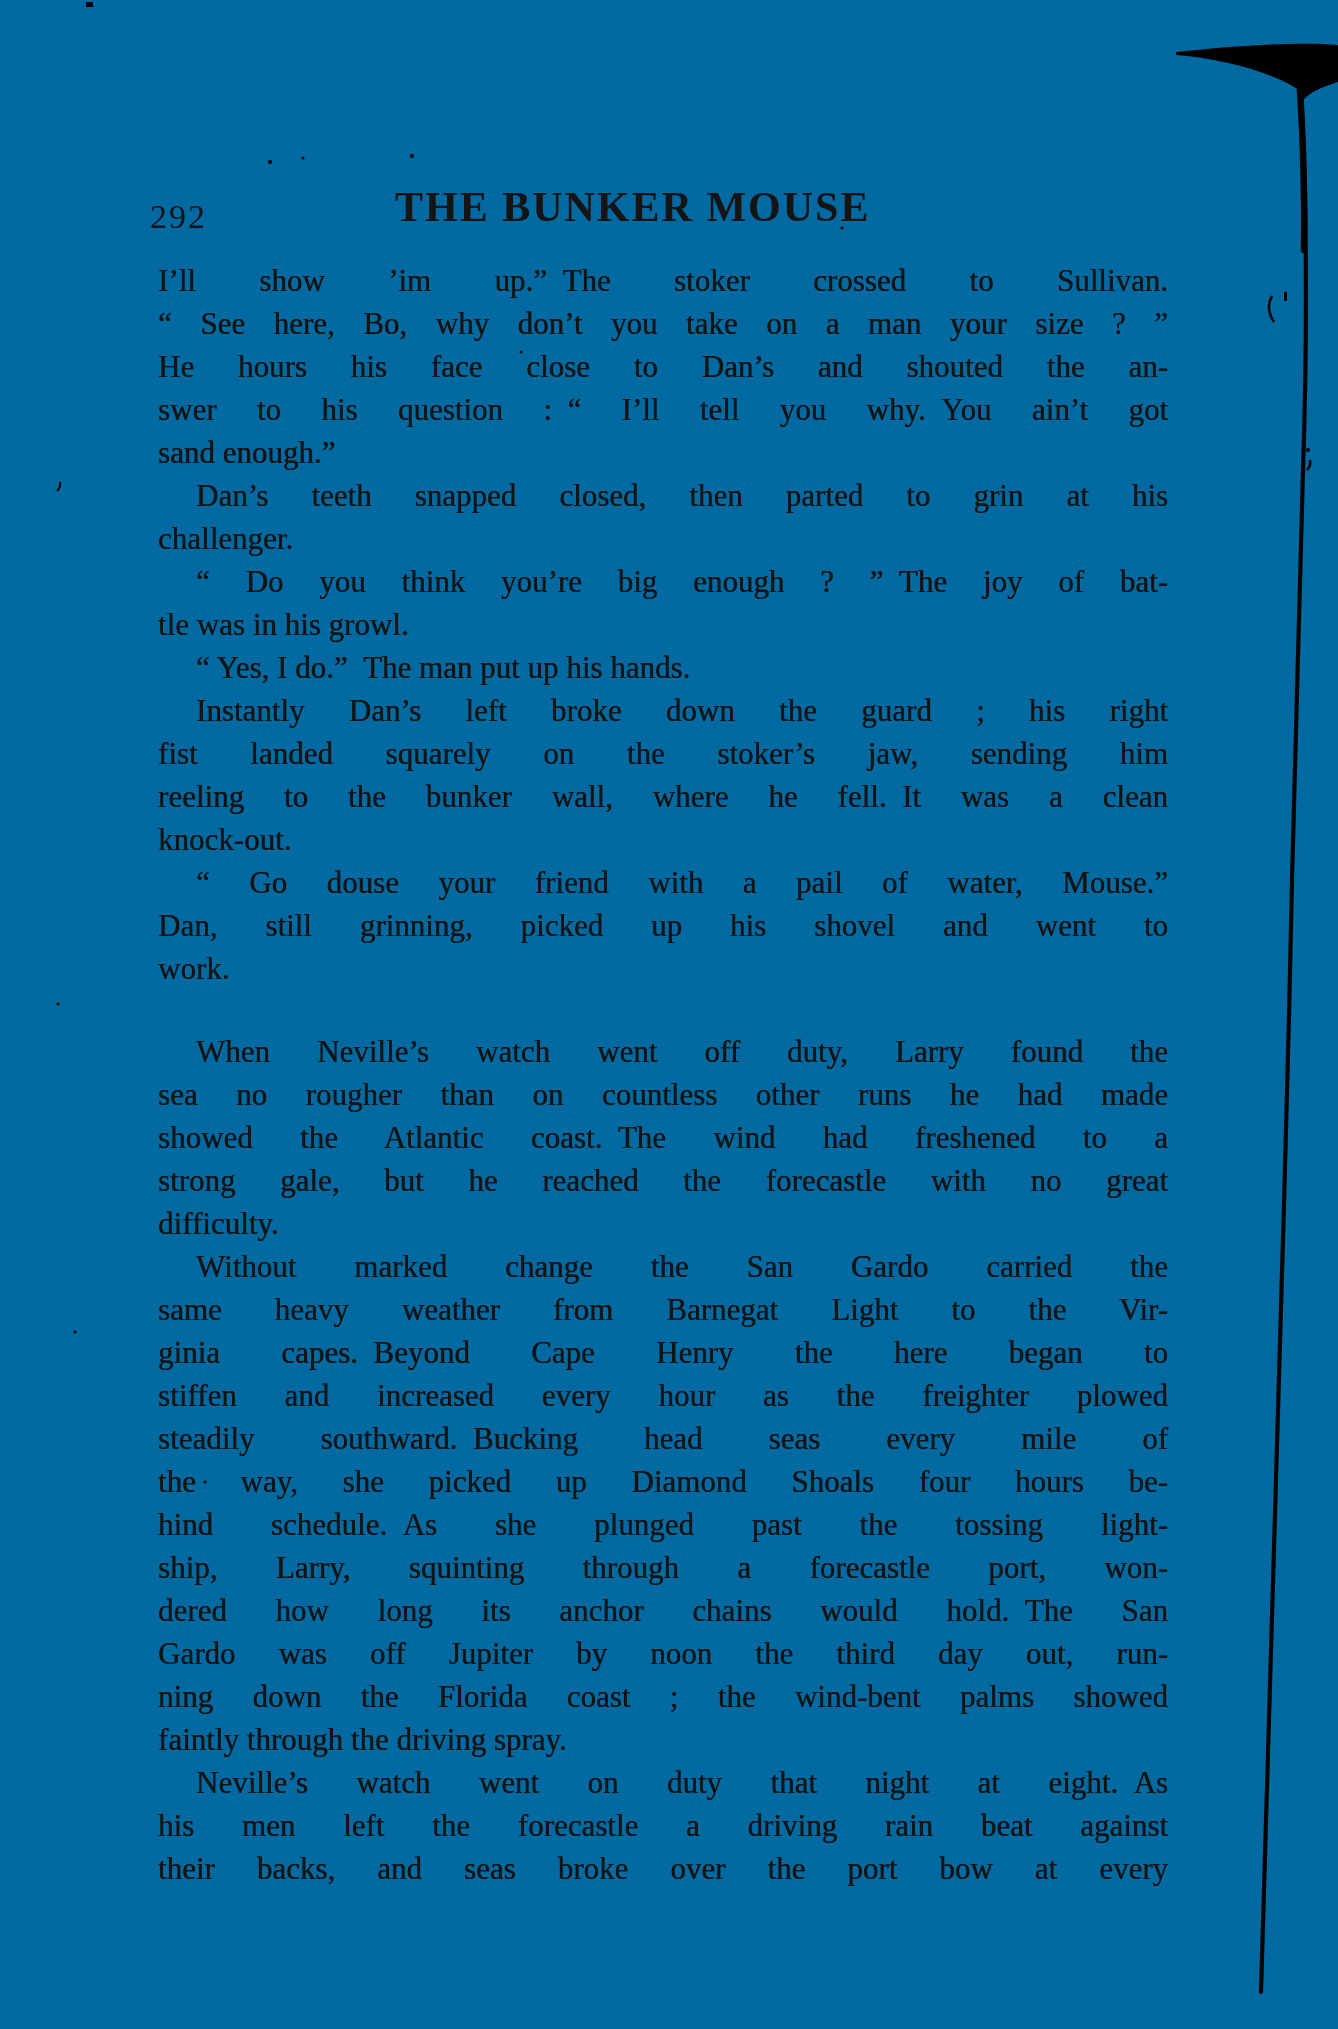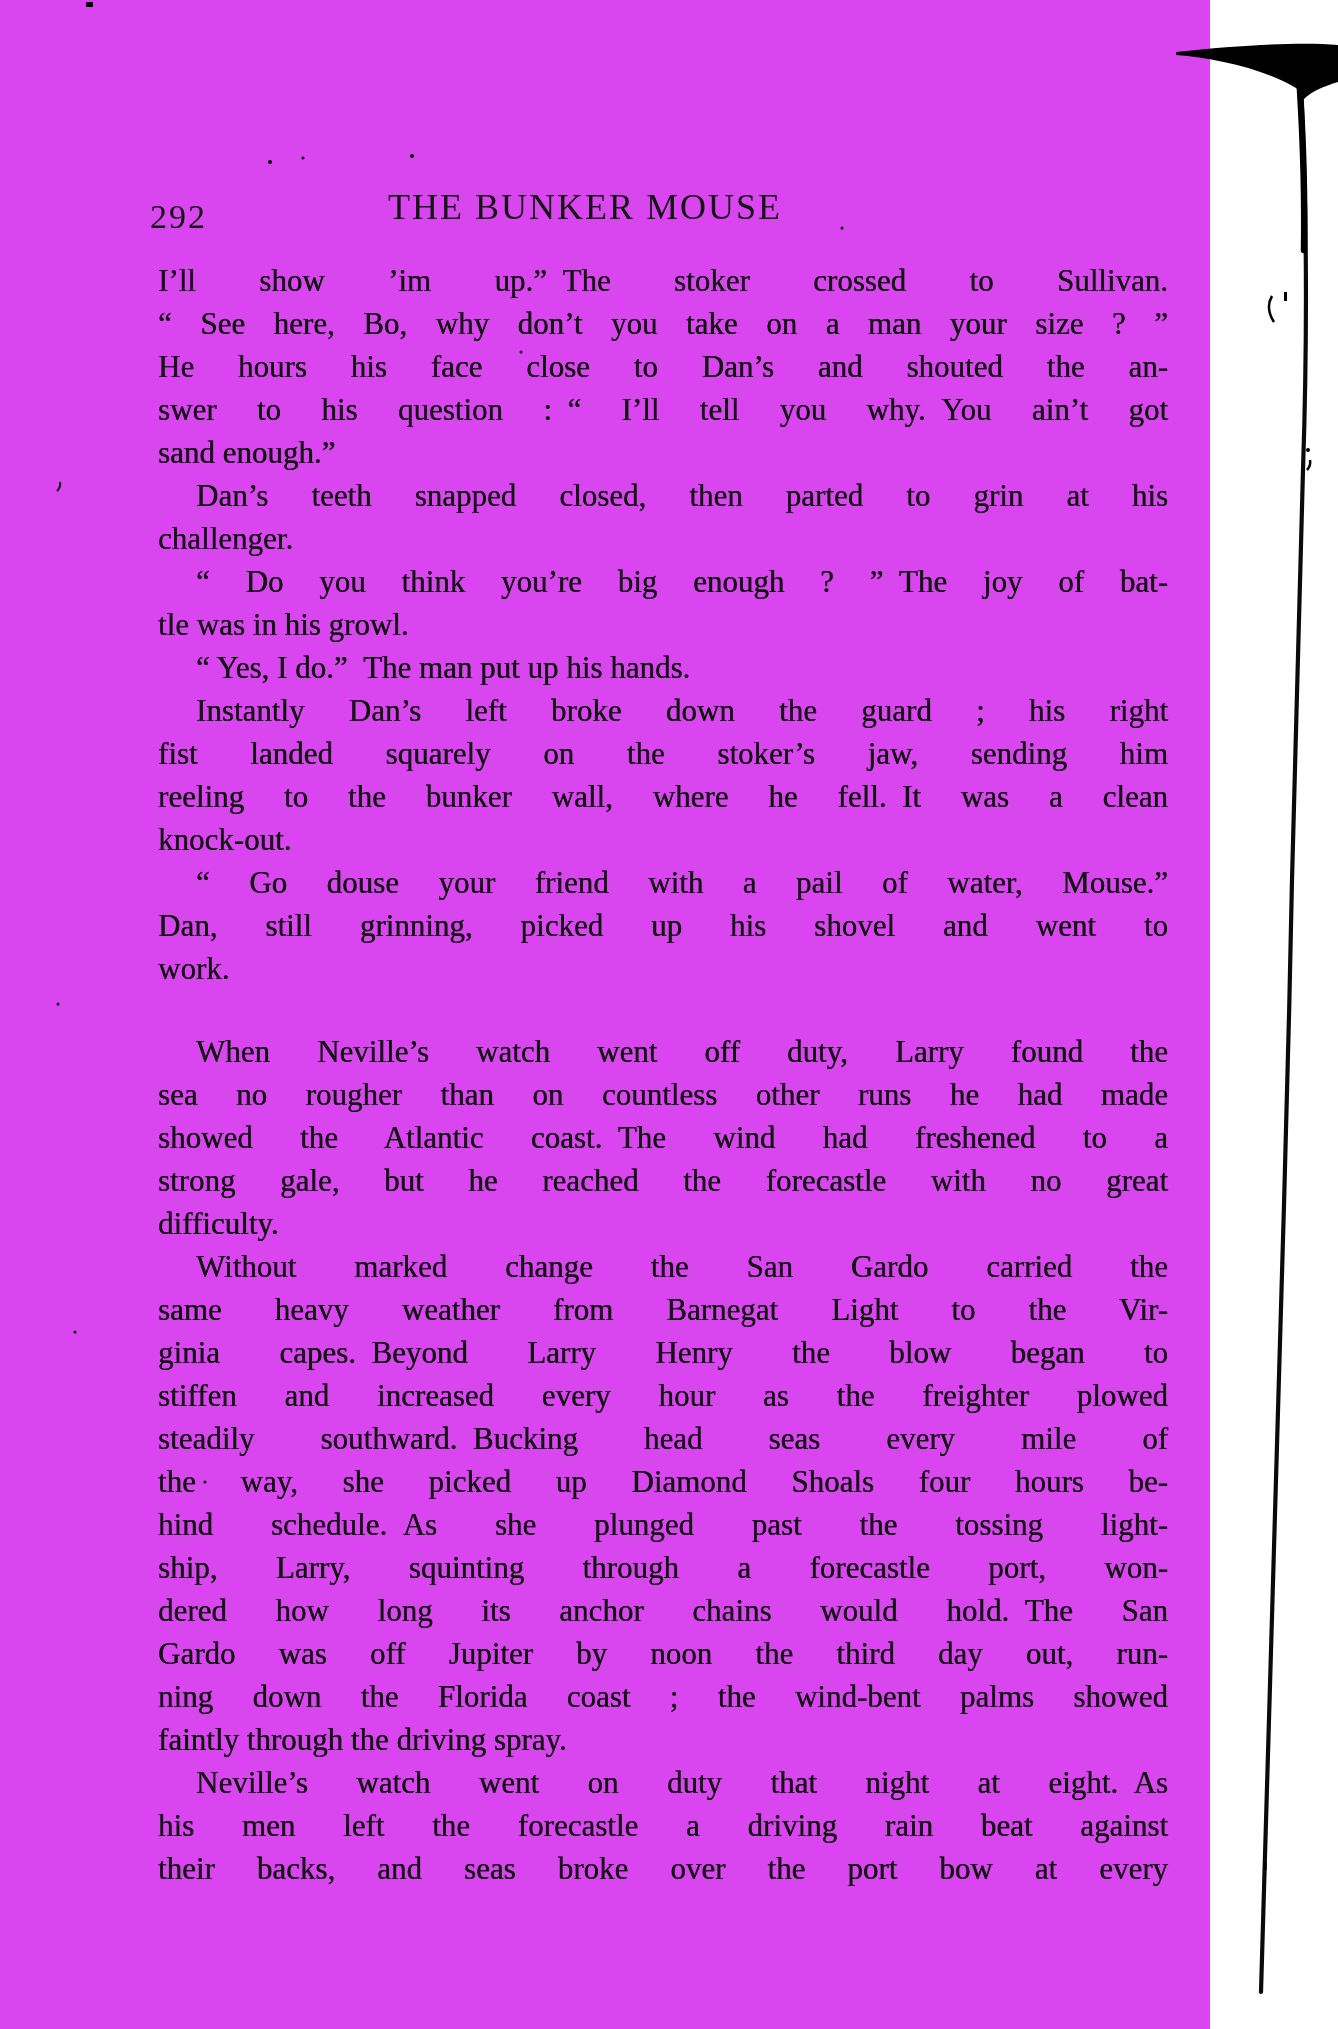--- a/index.html
+++ b/index.html
@@ -3,43 +3,44 @@
 <meta charset="utf-8">
 <style>
   html, body {
     margin: 0; padding: 0;
     width: 1338px; height: 2029px;
     overflow: hidden;
     background: #ffffff;
   }
   .scan-page {
     position: absolute; inset: 0;
-    width: 1210px; height: 2029px;
-    background: #d946ef;
+    width: 1338px; height: 2029px;
+    background: #0369a1;
     color: #141414;
     font-family: "Liberation Serif", "DejaVu Serif", serif;
   }
   .artifacts {
     position: absolute; left: 0; top: 0;
     pointer-events: none;
   }
   .page-content {
     position: absolute; left: 150px; top: 185px;
     width: 1010px;
   }
   .running-header { position: relative; height: 74px; }
   .page-number {
     position: absolute; left: 0; top: 12px;
     font-size: 34px; line-height: 40px;
     letter-spacing: 2px;
   }
   .running-title {
-    position: absolute; left: 238px; top: 0;
-    font-size: 36px; line-height: 44px;
+    position: absolute; left: 245px; top: 0;
+    font-size: 42px; line-height: 44px;
     letter-spacing: 2px;
+    font-weight: bold;
   }
   .body-text {
     position: absolute; left: 8px; top: 74px;
     width: 1010px;
     text-shadow: 0.35px 0 0 currentColor;
   }
   .para { margin: 0; }
   .para.space-before { margin-top: 40px; }
   .para.indent .line:first-child { text-indent: 38px; }
   .line {
@@ -120,21 +121,21 @@
         <div class="para indent space-before">
           <div class="line"><span>When Neville’s watch went off duty, Larry found the</span></div>
           <div class="line"><span>sea no rougher than on countless other runs he had made</span></div>
           <div class="line"><span>showed the Atlantic coast. The wind had freshened to a</span></div>
           <div class="line"><span>strong gale, but he reached the forecastle with no great</span></div>
           <div class="line no-just"><span>difficulty.</span></div>
         </div>
         <div class="para indent">
           <div class="line"><span>Without marked change the </span><span class="italic">San Gardo</span><span> carried the</span></div>
           <div class="line"><span>same heavy weather from Barnegat Light to the Vir-</span></div>
-          <div class="line"><span>ginia capes. Beyond Larry Henry the blow began to</span></div>
+          <div class="line"><span>ginia capes. Beyond Cape Henry the here began to</span></div>
           <div class="line"><span>stiffen and increased every hour as the freighter plowed</span></div>
           <div class="line"><span>steadily southward. Bucking head seas every mile of</span></div>
           <div class="line"><span>the way, she picked up Diamond Shoals four hours be-</span></div>
           <div class="line"><span>hind schedule. As she plunged past the tossing light-</span></div>
           <div class="line"><span>ship, Larry, squinting through a forecastle port, won-</span></div>
           <div class="line"><span>dered how long its anchor chains would hold. The </span><span class="italic">San</span></div>
           <div class="line"><span class="italic">Gardo</span><span> was off Jupiter by noon the third day out, run-</span></div>
           <div class="line"><span>ning down the Florida coast ; the wind-bent palms showed</span></div>
           <div class="line no-just"><span>faintly through the driving spray.</span></div>
         </div>

